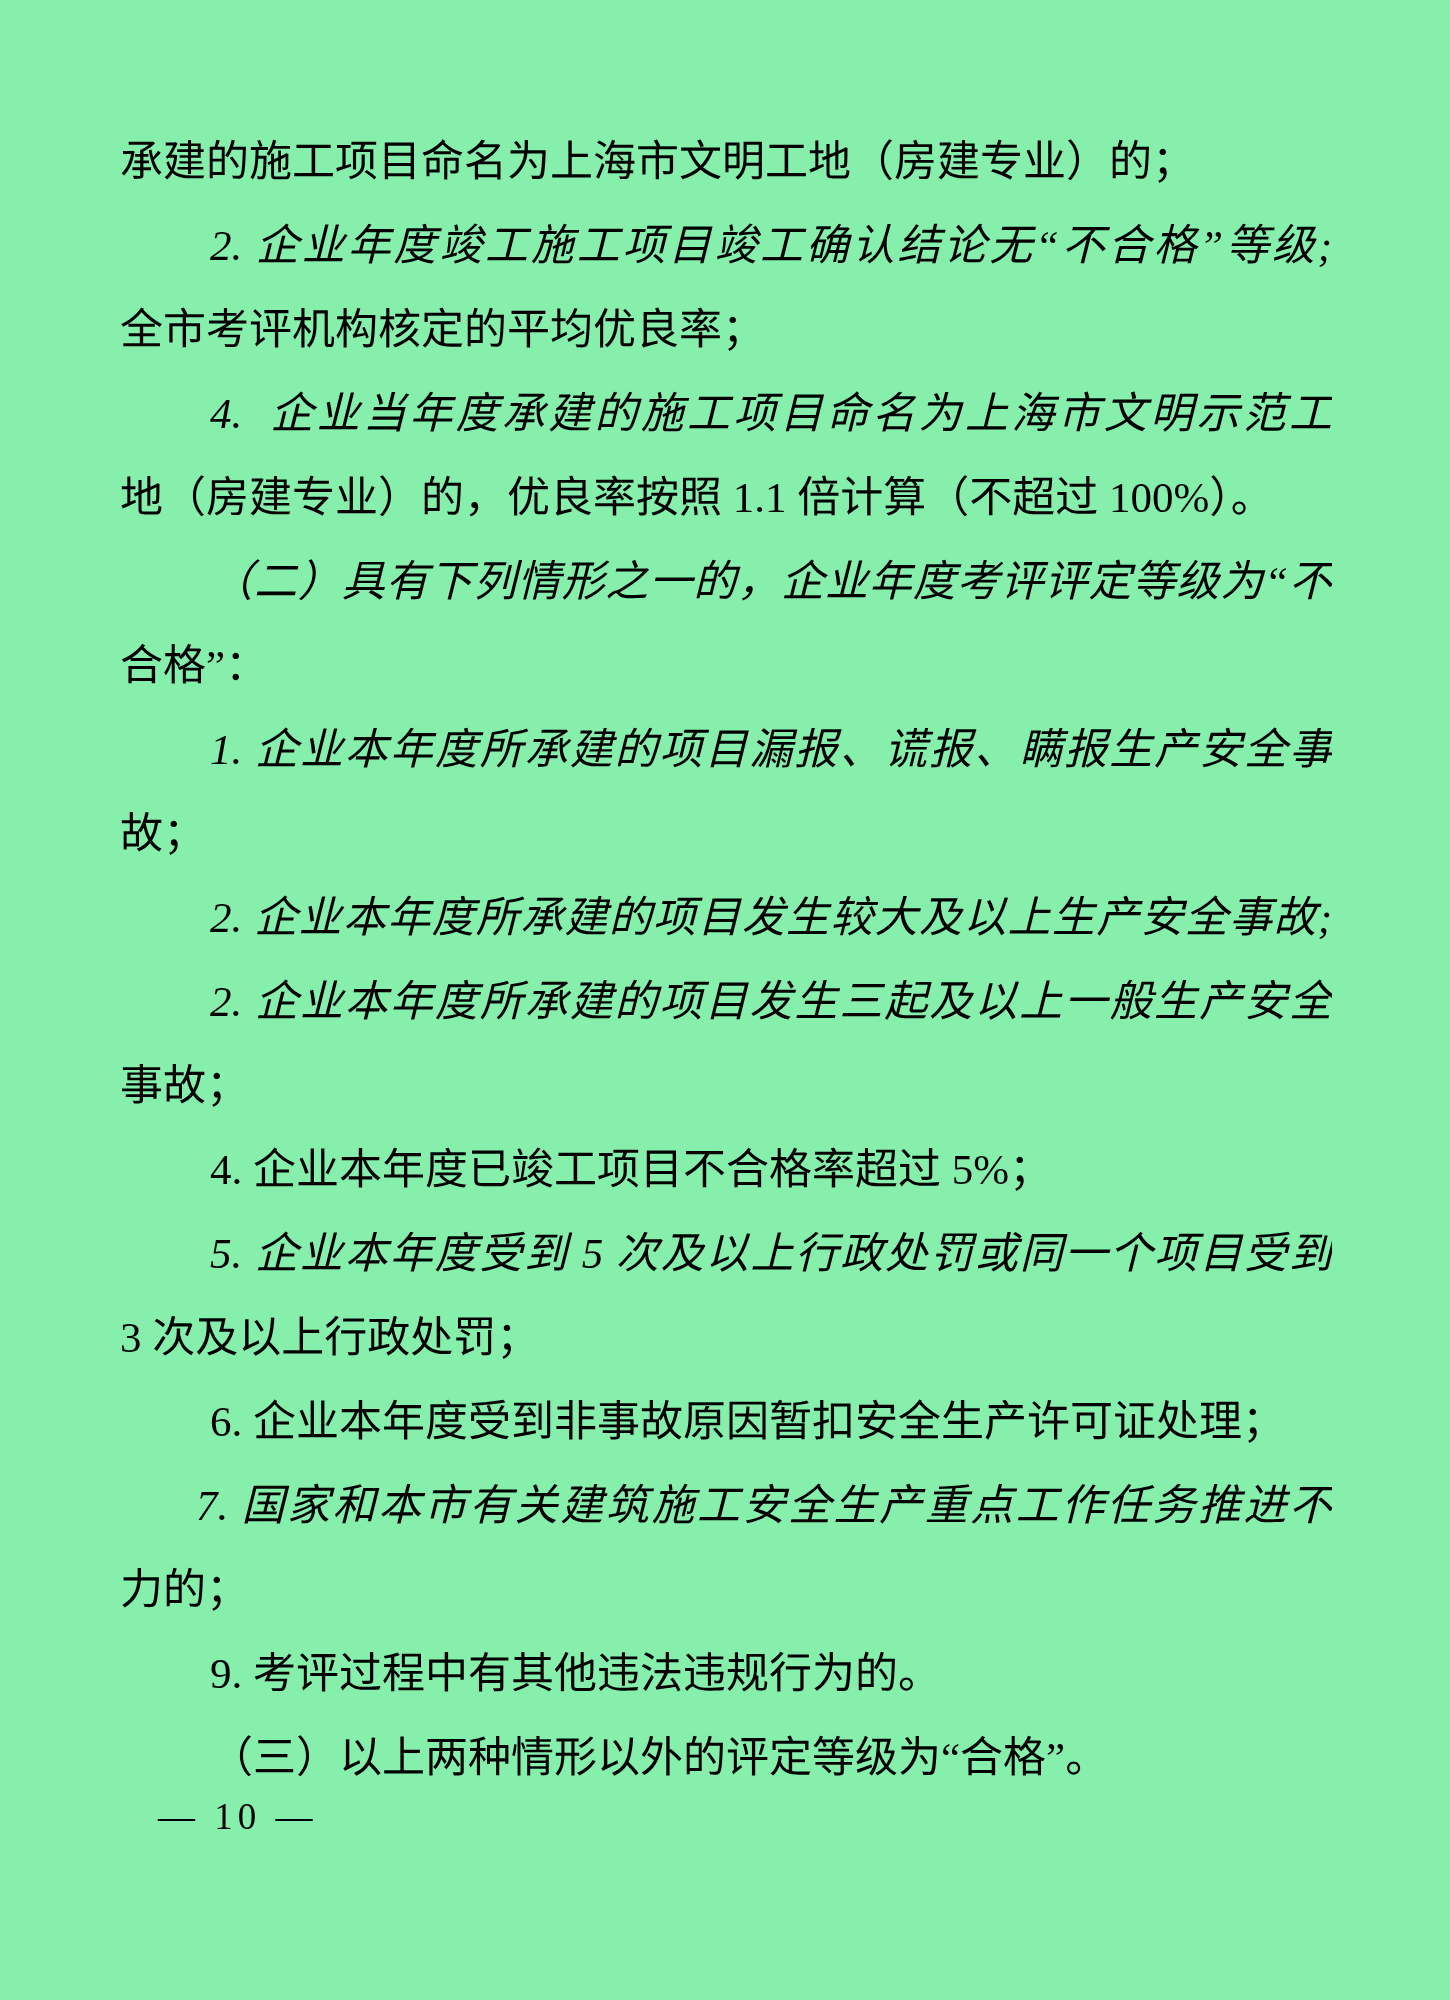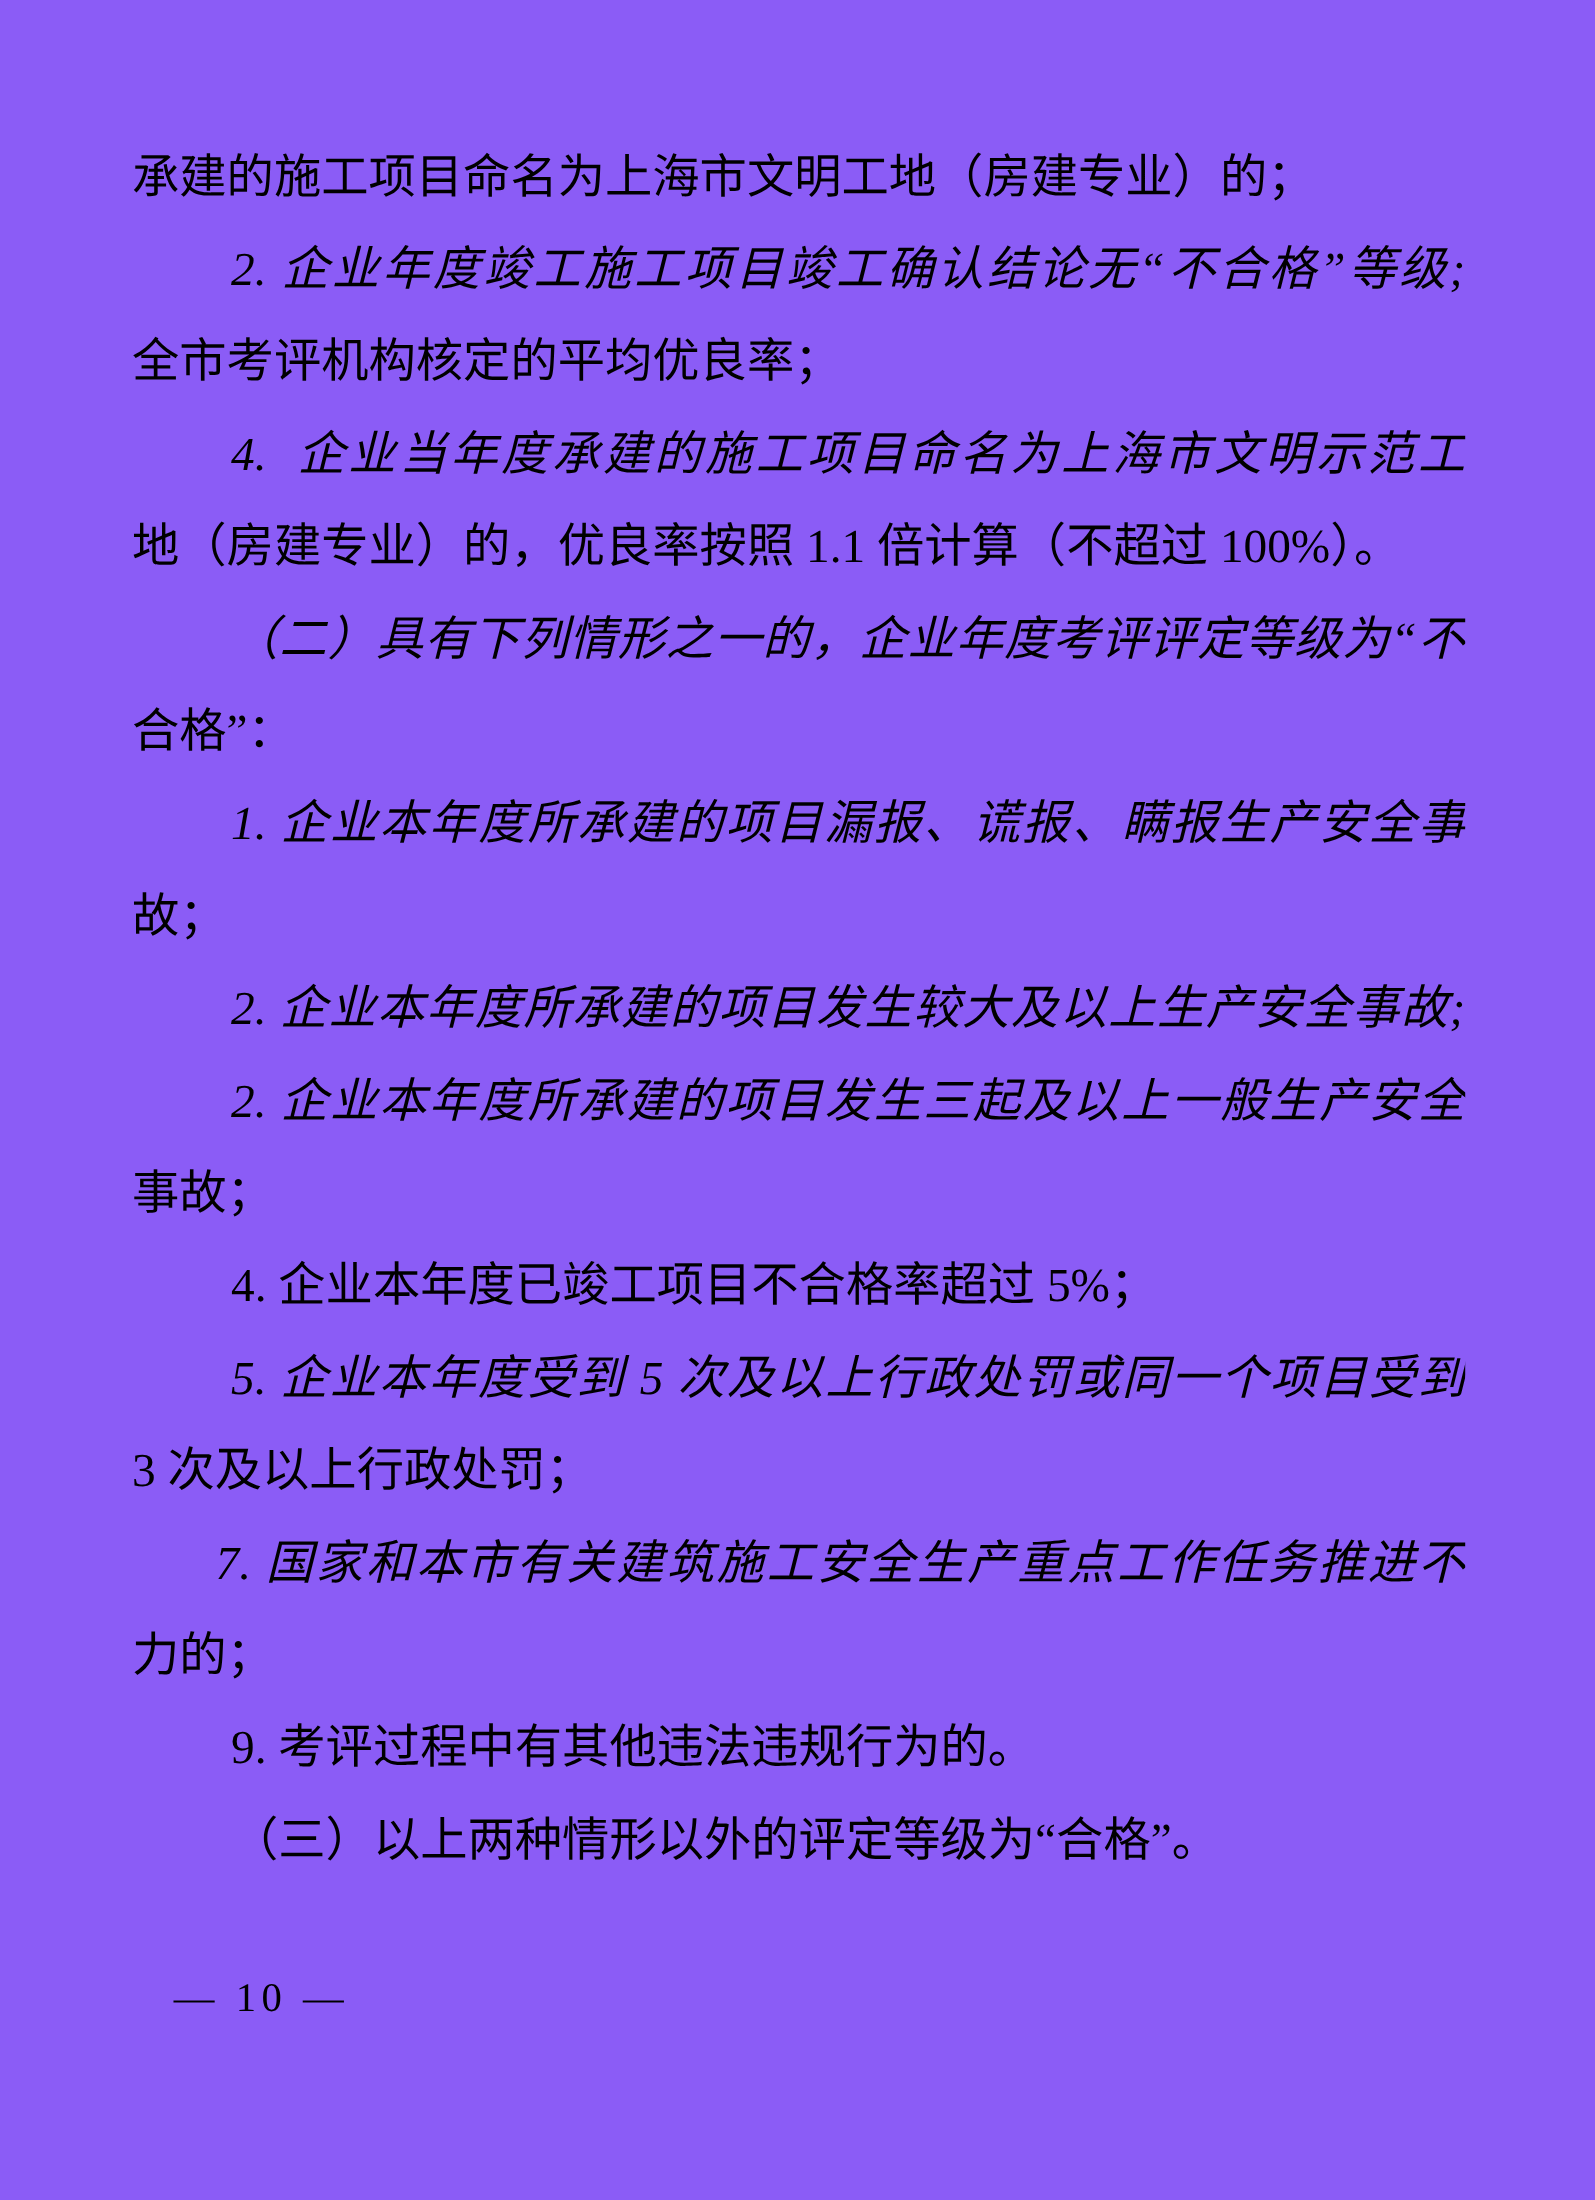--- a/index.html
+++ b/index.html
@@ -5,21 +5,21 @@
 <style>
   html, body {
     margin: 0;
     padding: 0;
     background: #ffffff;
   }
   .page {
     position: relative;
     width: 1450px;
     height: 2000px;
-    background: #8b5cf6;
+    background: #86efac;
     color: #000000;
     font-family: "Liberation Serif", "DejaVu Serif", serif;
     overflow: hidden;
   }
   .doc-body {
     position: absolute;
     left: 120px;
     top: 120px;
     width: 1212px;
   }
@@ -68,19 +68,20 @@
       <div class="line indent justify">（二）具有下列情形之一的，企业年度考评评定等级为“不</div>
       <div class="line">合格”：</div>
       <div class="line indent justify">1. 企业本年度所承建的项目漏报、谎报、瞒报生产安全事</div>
       <div class="line">故；</div>
       <div class="line indent justify">2. 企业本年度所承建的项目发生较大及以上生产安全事故;</div>
       <div class="line indent justify">2. 企业本年度所承建的项目发生三起及以上一般生产安全</div>
       <div class="line">事故；</div>
       <div class="line indent">4. 企业本年度已竣工项目不合格率超过 5%；</div>
       <div class="line indent justify">5. 企业本年度受到 5 次及以上行政处罚或同一个项目受到</div>
       <div class="line">3 次及以上行政处罚；</div>
+      <div class="line indent">6. 企业本年度受到非事故原因暂扣安全生产许可证处理；</div>
       <div class="line indent-sm justify">7. 国家和本市有关建筑施工安全生产重点工作任务推进不</div>
       <div class="line">力的；</div>
       <div class="line indent">9. 考评过程中有其他违法违规行为的。</div>
       <div class="line indent">（三）以上两种情形以外的评定等级为“合格”。</div>
     </div>
   <div class="page-number">— 10 —</div>
 </div>
 
 </body></html>

